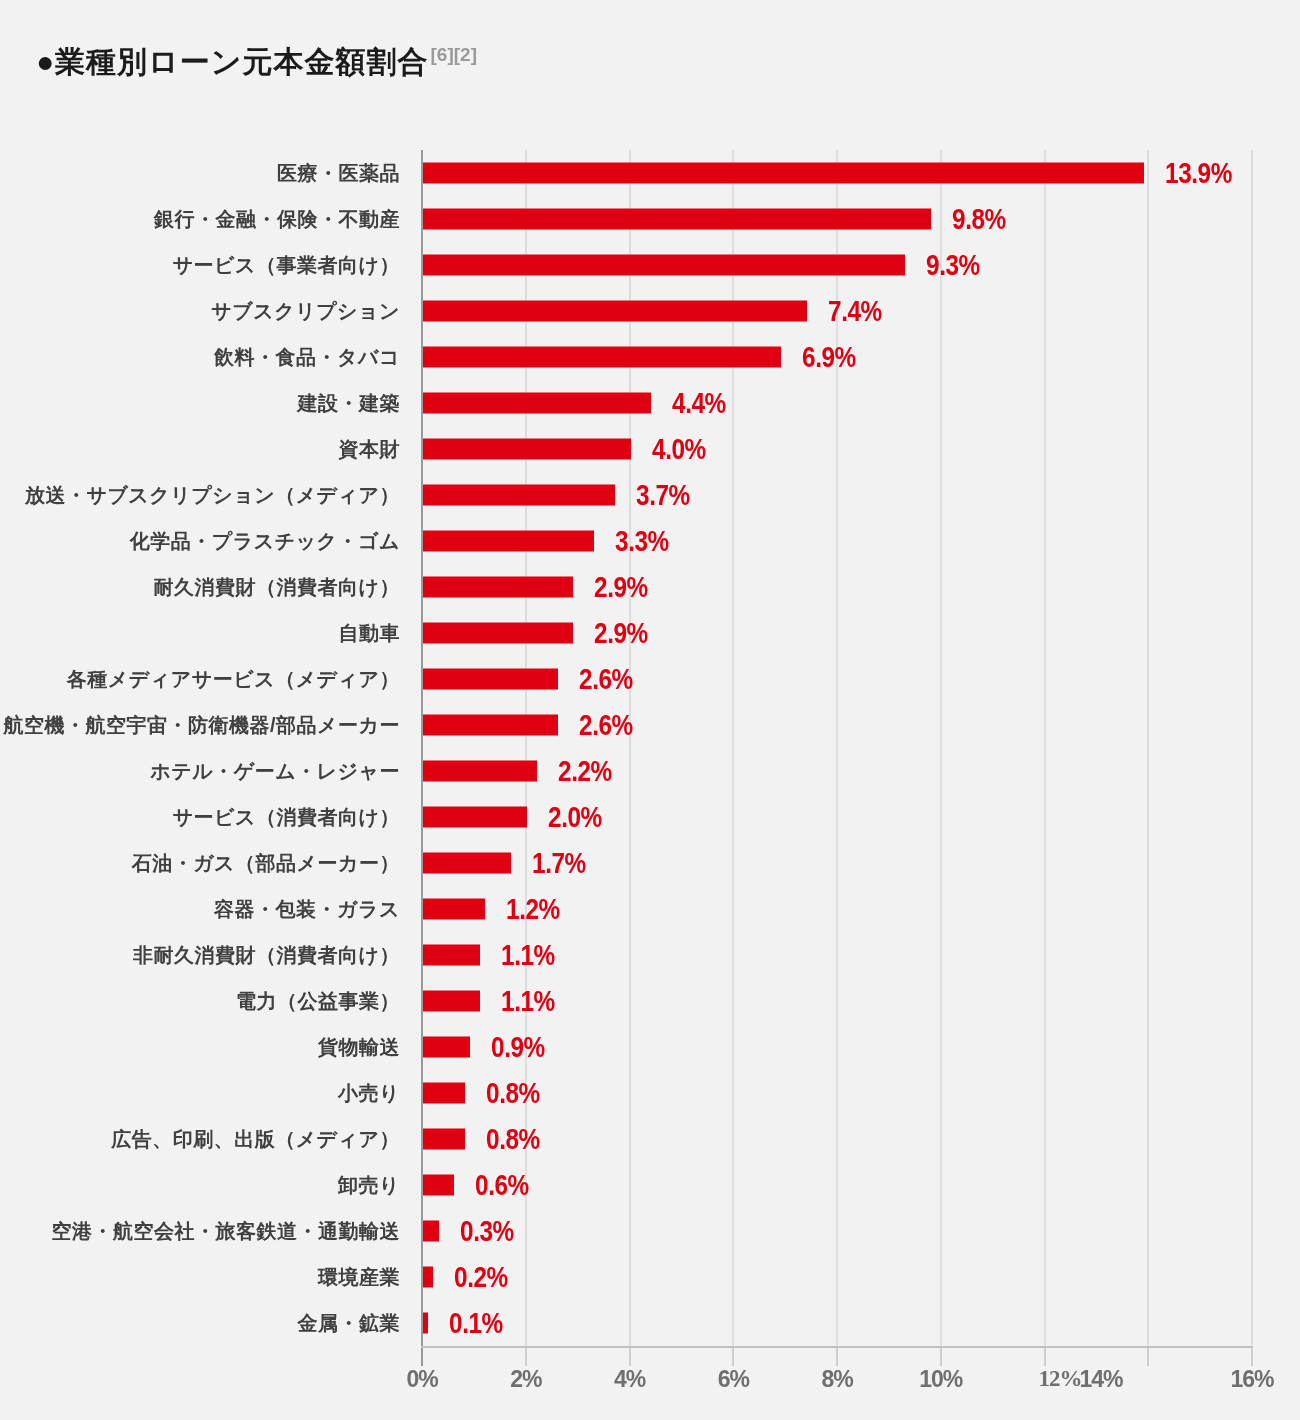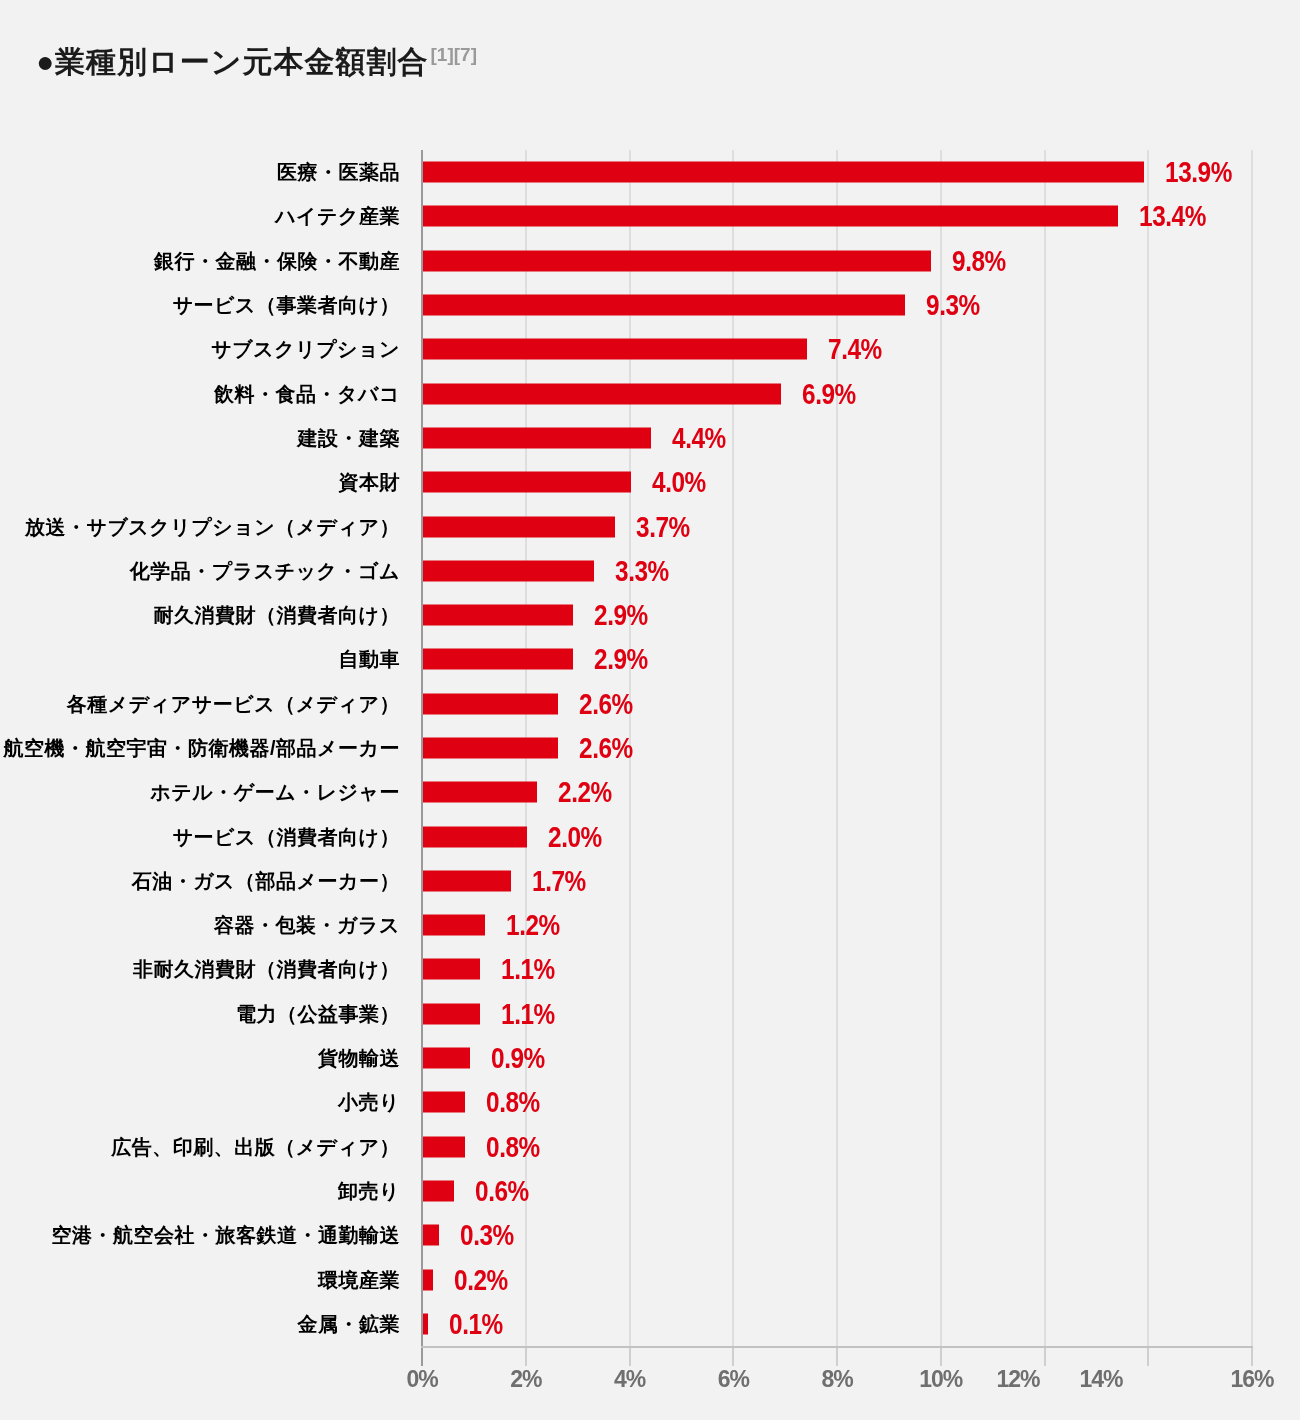--- a/index.html
+++ b/index.html
@@ -79,21 +79,21 @@
     flex:1;
   }
   .cat{
     position:absolute;
     right:900px;
     top:50%;
     transform:translateY(-50%);
     white-space:nowrap;
     font-size:20px;
     font-weight:bold;
-    color:#000000;
+    color:#404040;
     letter-spacing:0.5px;
   }
   .bar{
     position:absolute;
     left:423px;
     top:50%;
     transform:translateY(-50%);
     height:21px;
     background:#df0011;
   }
@@ -118,21 +118,21 @@
     color:#6f6f6f;
     letter-spacing:-1px;
   }
 </style>
 </head>
 <body>
 
 <div class="page">
 
   <div class="chart-title">
-    <span>●業種別ローン元本金額割合</span><span class="sup">[1][7]</span>
+    <span>●業種別ローン元本金額割合</span><span class="sup">[6][2]</span>
   </div>
 
   <div class="plot">
     <div>
         <div class="gridline" style="left: 524.75px; top: 150px; height: 1196px;"></div>
         <div class="tickmark" style="left: 524.75px; top: 1346px; height: 20px;"></div>
         <div class="gridline" style="left: 628.5px; top: 150px; height: 1196px;"></div>
         <div class="tickmark" style="left: 628.5px; top: 1346px; height: 20px;"></div>
         <div class="gridline" style="left: 732.25px; top: 150px; height: 1196px;"></div>
         <div class="tickmark" style="left: 732.25px; top: 1346px; height: 20px;"></div>
@@ -148,25 +148,20 @@
         <div class="tickmark" style="left: 1251px; top: 1346px; height: 20px;"></div>
       </div>
     <div class="zero-line"></div>
     <div class="rows">
   <div class="row">
     <div class="cat">医療・医薬品</div>
     <div class="bar" style="width: 721.062px;"></div>
     <div class="val" style="left: 1165.06px;">13.9%</div>
   </div>
 
-  <div class="row">
-    <div class="cat">ハイテク産業</div>
-    <div class="bar" style="width: 695.125px;"></div>
-    <div class="val" style="left: 1139.12px;">13.4%</div>
-  </div>
 
   <div class="row">
     <div class="cat">銀行・金融・保険・不動産</div>
     <div class="bar" style="width: 508.375px;"></div>
     <div class="val" style="left: 952.375px;">9.8%</div>
   </div>
 
   <div class="row">
     <div class="cat">サービス（事業者向け）</div>
     <div class="bar" style="width: 482.438px;"></div>
@@ -312,19 +307,19 @@
   </div>
 </div>
     <div class="axis-line"></div>
     <div>
         <div class="xlabel" style="left: 377px;">0%</div>
         <div class="xlabel" style="left: 480.75px;">2%</div>
         <div class="xlabel" style="left: 584.5px;">4%</div>
         <div class="xlabel" style="left: 688.25px;">6%</div>
         <div class="xlabel" style="left: 792px;">8%</div>
         <div class="xlabel" style="left: 895.75px;">10%</div>
-        <div class="xlabel" style="left: 973px;">12%</div>
+        <div class="xlabel" style="left: 1015px; font-family: Liberation Serif, serif;">12%</div>
         <div class="xlabel" style="left: 1056px;">14%</div>
         <div class="xlabel" style="left: 1207px;">16%</div>
       </div>
   </div>
 
 </div>
 
 </body></html>

